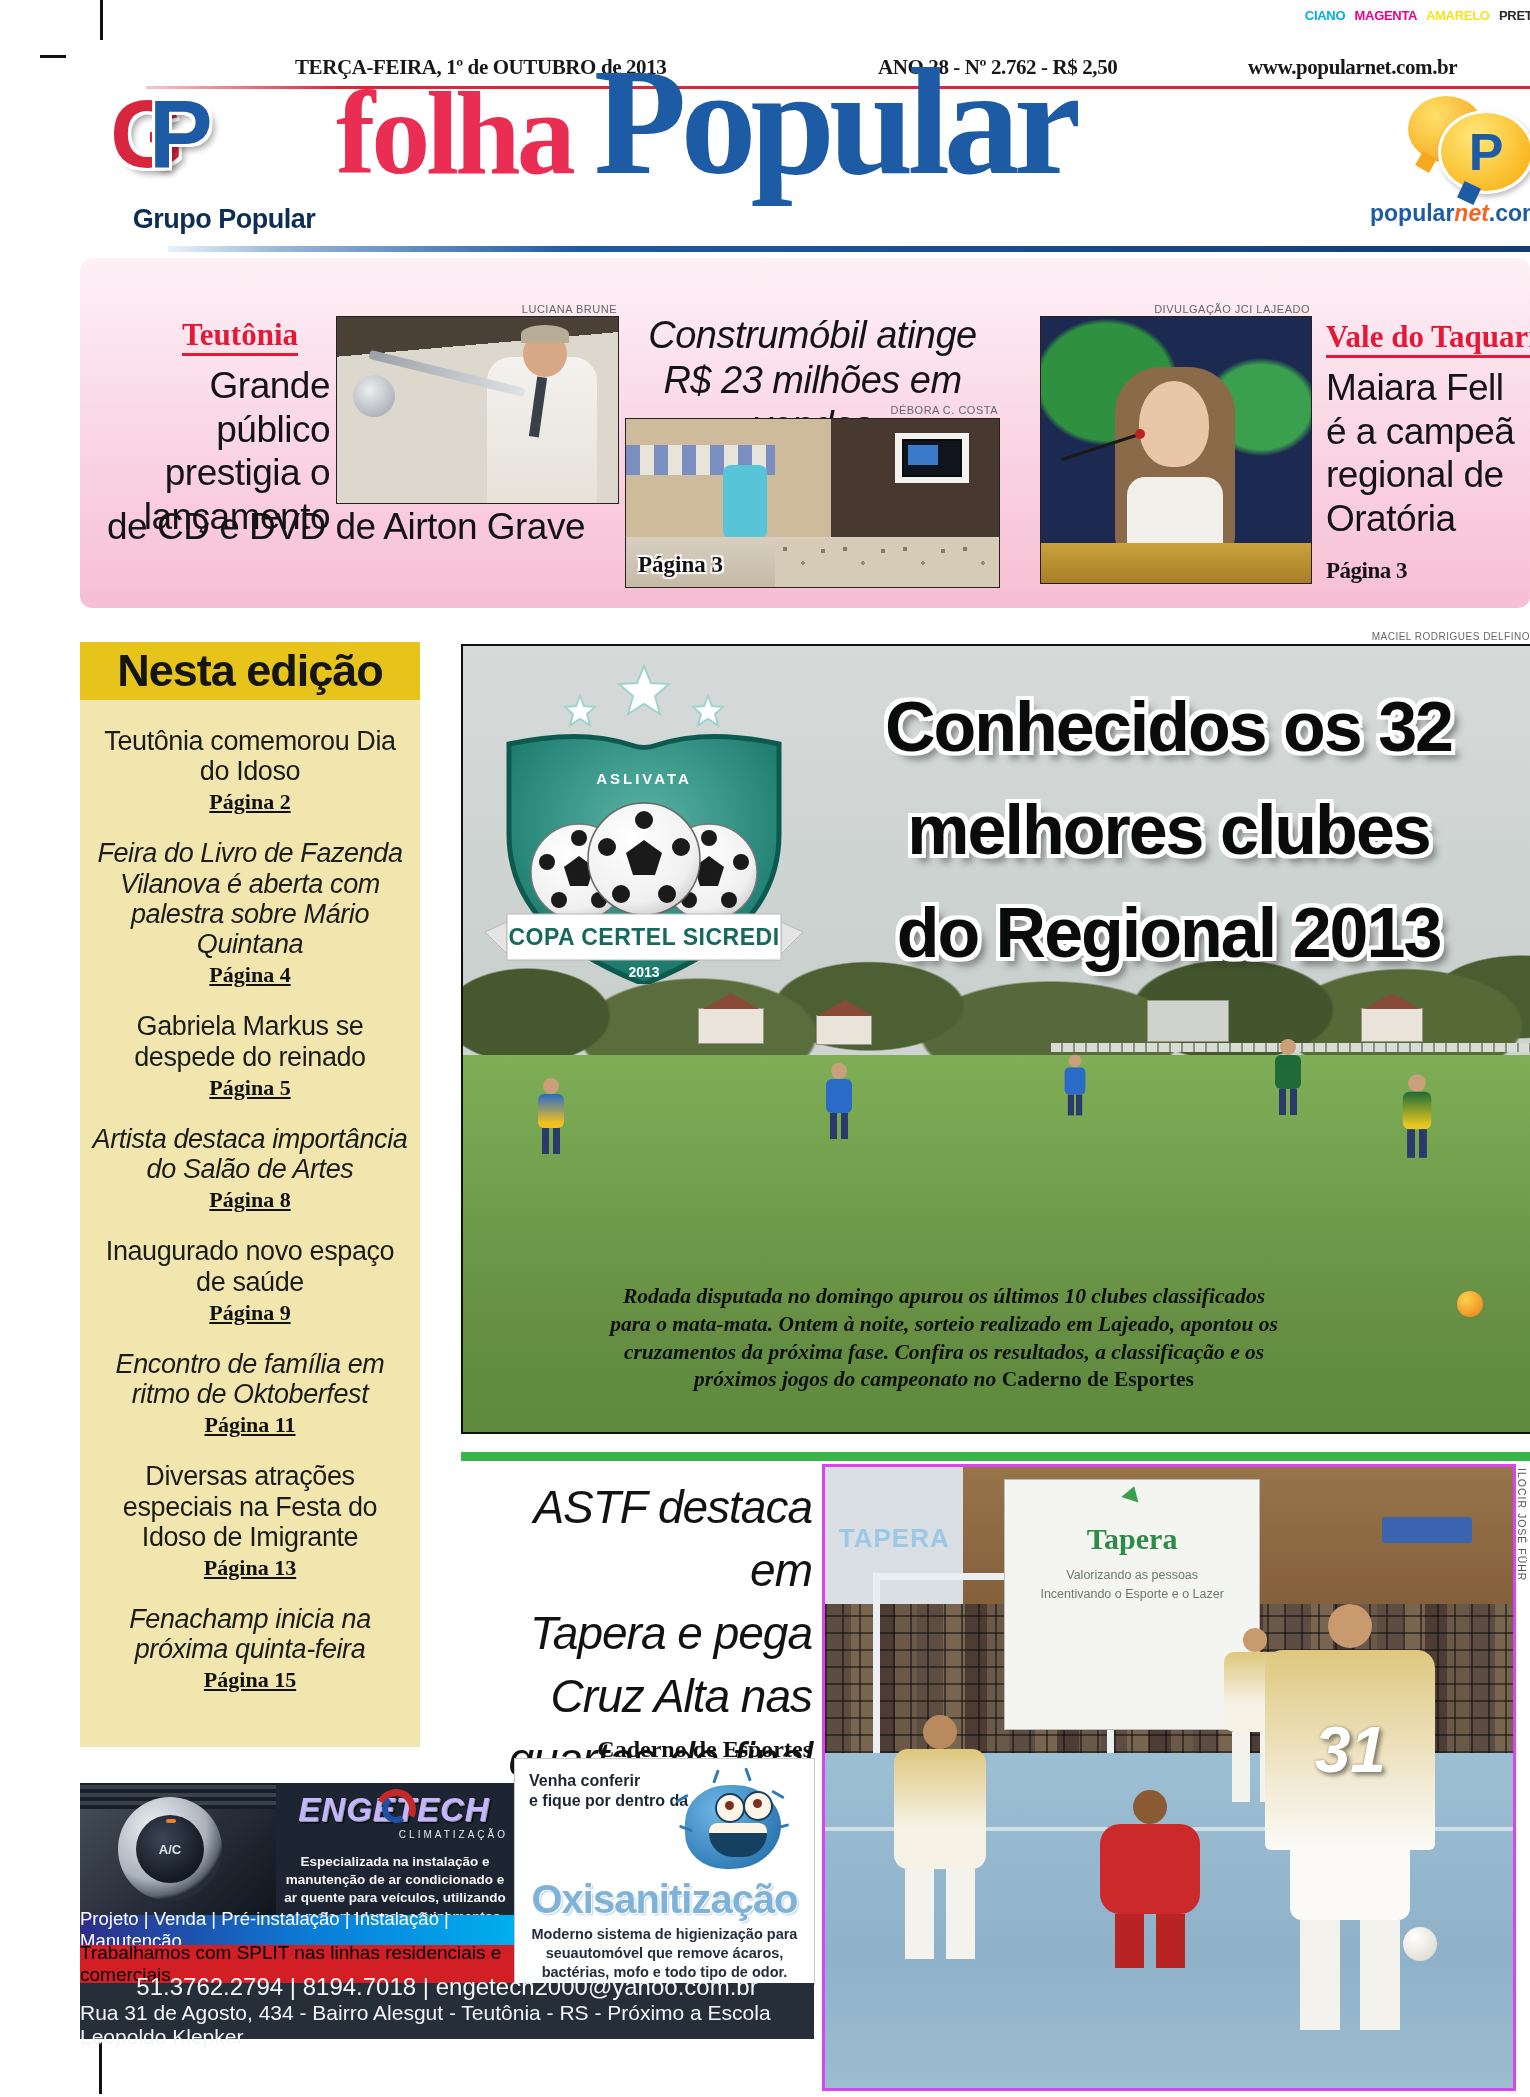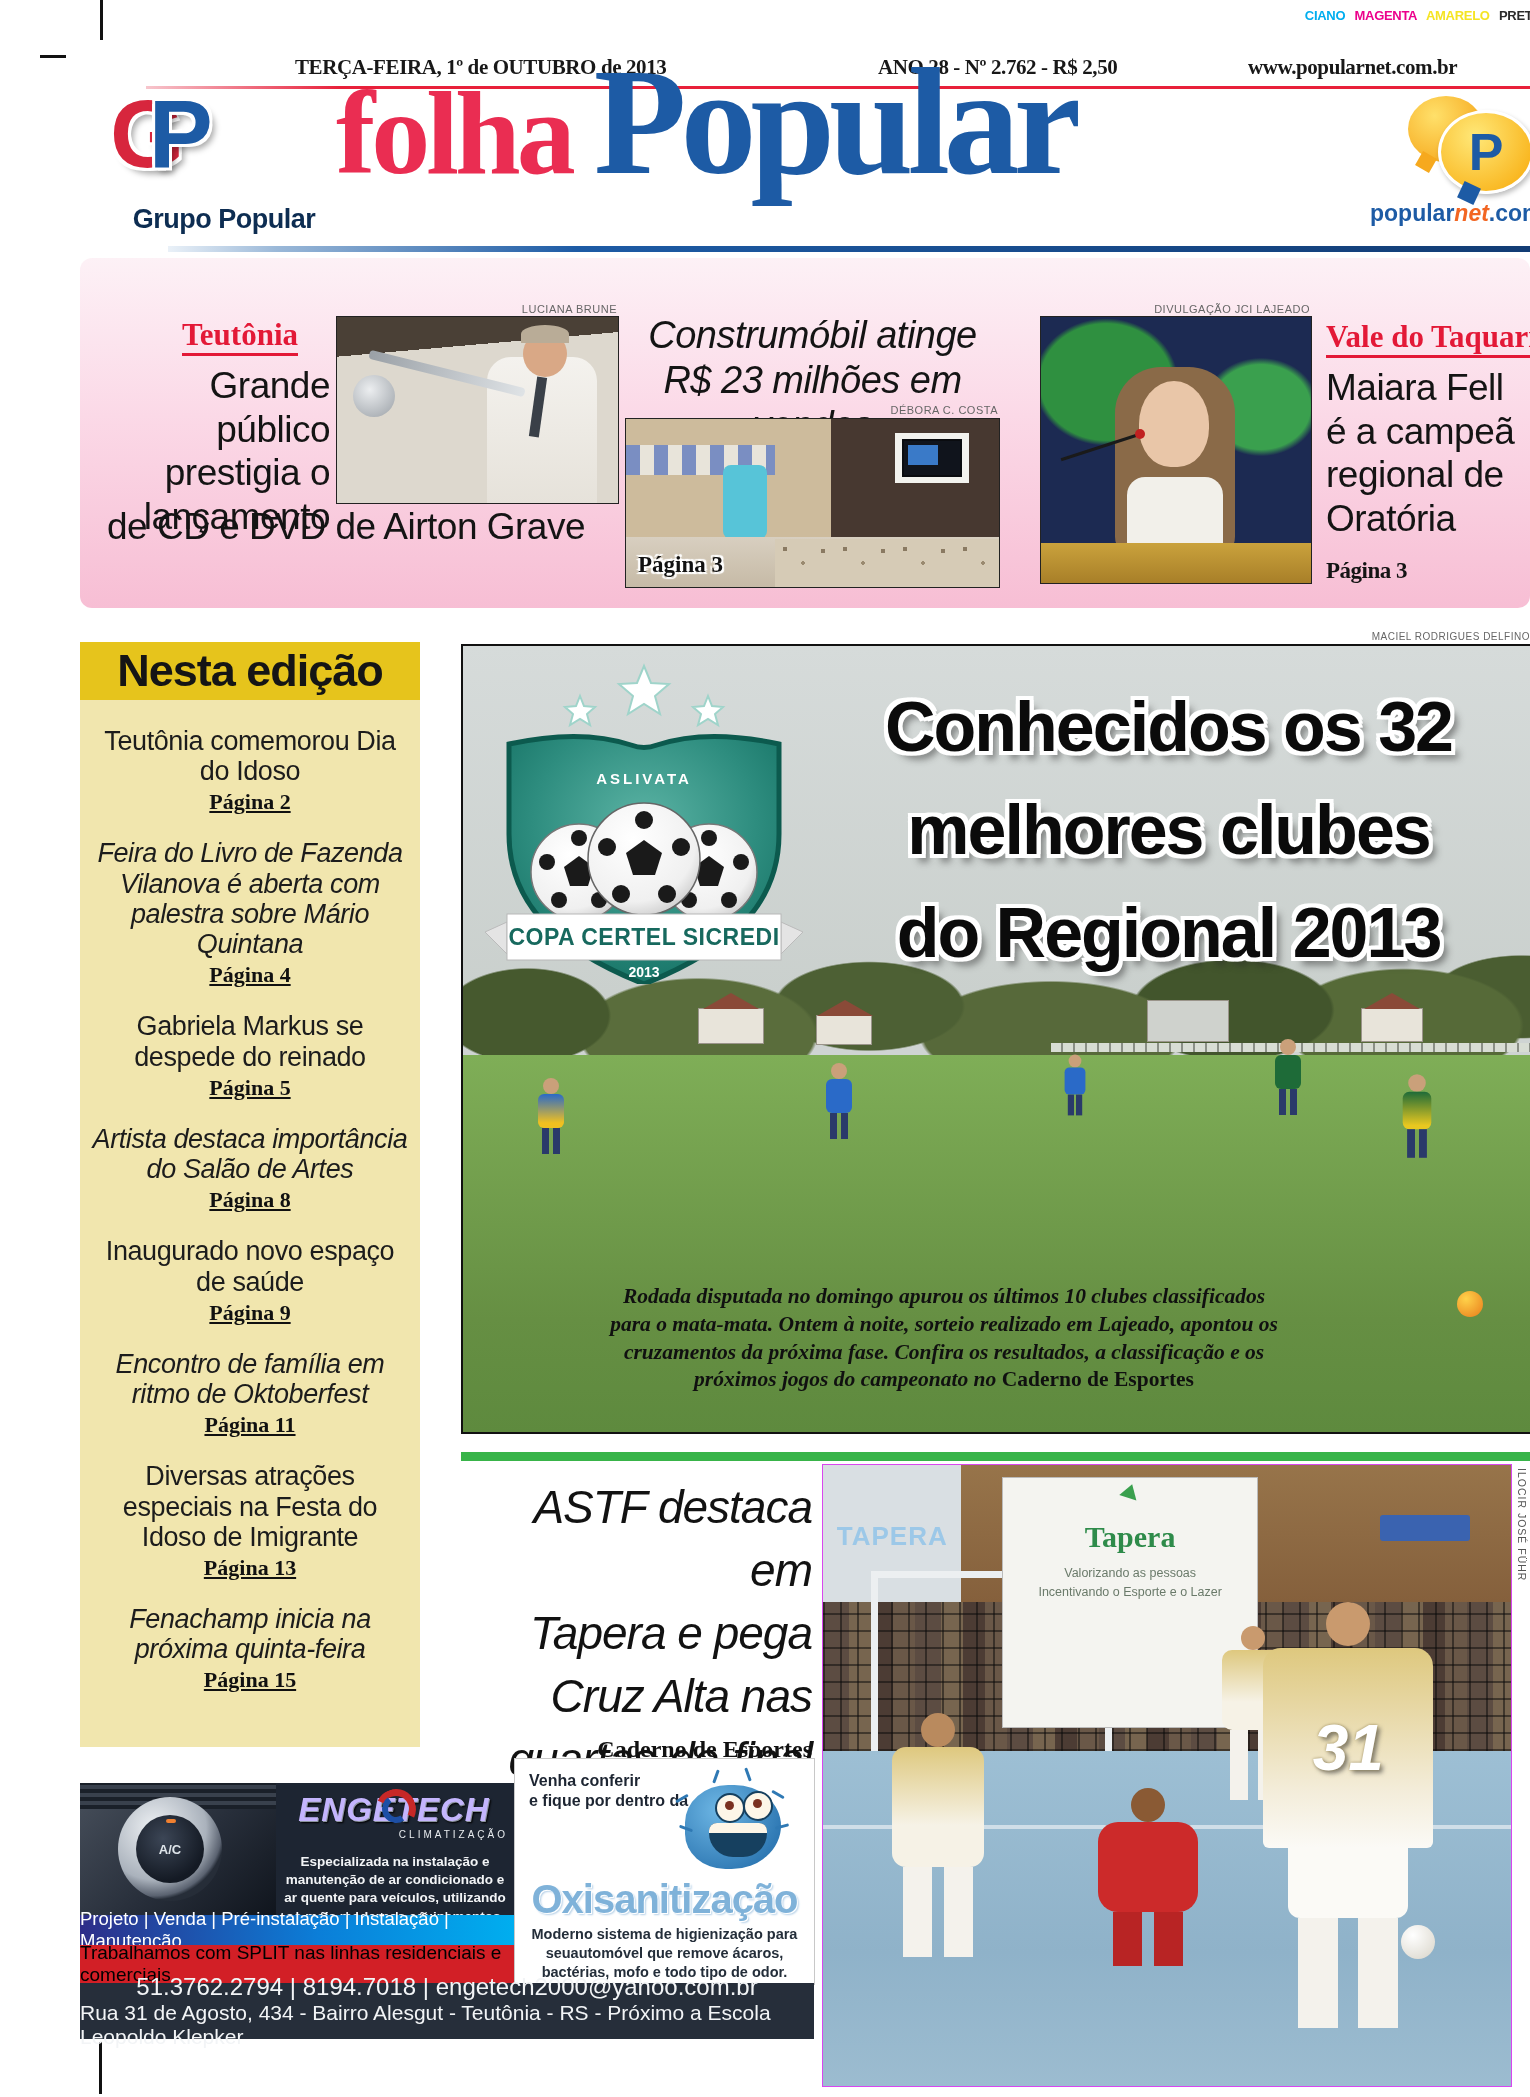--- a/index.html
+++ b/index.html
@@ -81,21 +81,21 @@
   .player .legs{width:18px;height:26px;margin:0 auto;background:linear-gradient(90deg,#2a3a6a 40%,transparent 40% 60%,#2a3a6a 60%);}
 
   svg text{font-family:"Liberation Sans",sans-serif;}
 
   
   .greenbar{left:421px;top:1452px;width:1069px;height:9px;background:#38b449;}
   .astf{left:428px;top:1476px;width:344px;text-align:right;font-style:italic;font-size:46px;line-height:63px;letter-spacing:-1px;color:#121212;}
   .astf-src{left:428px;top:1736px;width:344px;text-align:right;font-family:"Liberation Serif",serif;font-weight:bold;font-size:24px;}
 
   
-  .futsal{left:782px;top:1464px;width:688px;height:621px;border:1px solid #d946ef;background:#a8c6d8;}
+  .futsal{left:782px;top:1464px;width:688px;height:621px;border:3px solid #d946ef;background:#a8c6d8;}
   .fwall{left:0;top:0;width:100%;height:22%;background:linear-gradient(180deg,#97744a,#85603c);}
   .fwall-light{left:0;top:0;width:20%;height:22%;background:#d9dfe3;}
   .fwalltxt{left:2%;top:9%;font-weight:bold;font-size:26px;color:#9cc8e8;letter-spacing:1px;}
   .fsign{right:6%;top:8%;width:90px;height:26px;background:#3a63b0;border-radius:3px;}
   .fcrowd{left:0;top:22%;width:100%;height:24%;
      background:repeating-linear-gradient(90deg,#5c4c42 0 26px,#77654f 26px 48px,#4c3c34 48px 70px,#6a5848 70px 92px);}
   .fnet{left:0;top:22%;width:100%;height:24%;
      background:repeating-linear-gradient(90deg,rgba(10,10,10,.5) 0 2px,transparent 2px 17px),
                 repeating-linear-gradient(0deg,rgba(10,10,10,.5) 0 2px,transparent 2px 17px);}
   .fgoal{left:7%;top:17%;width:33%;height:44%;border:7px solid #eceff1;border-bottom:none;}

